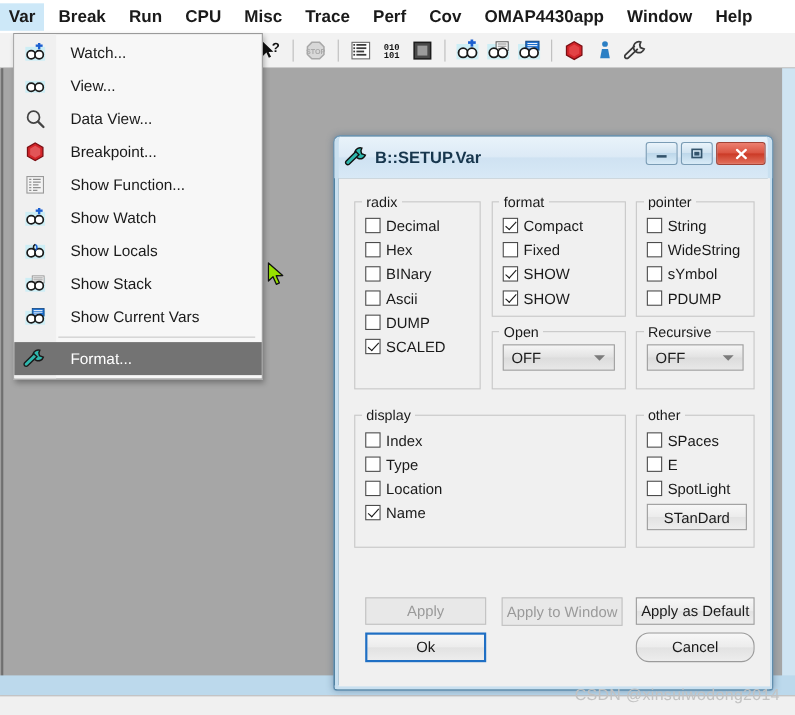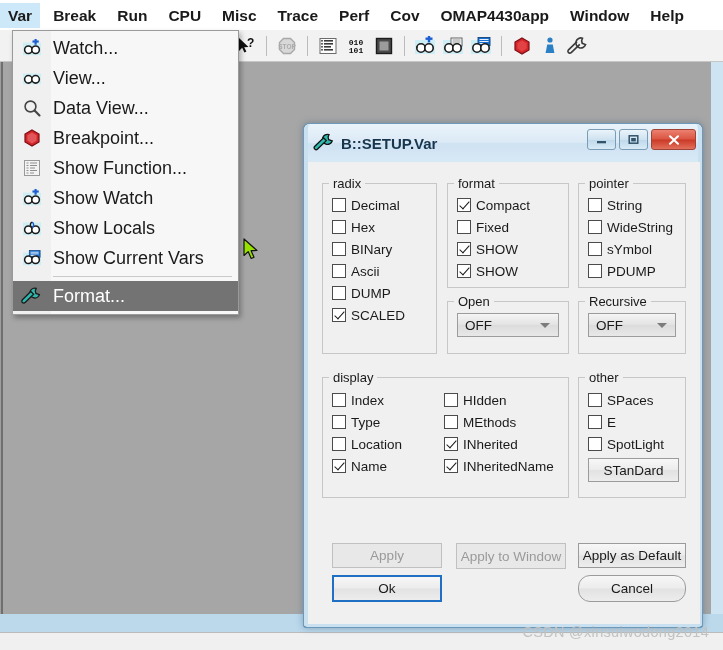--- a/index.html
+++ b/index.html
@@ -144,23 +144,23 @@
   }
   .menu-item.highlight .mi-label { color: #ffffff; }
   .mi-icon {
     width: 30px; height: 24px;
     display: flex;
     align-items: center;
     justify-content: center;
     flex: 0 0 30px;
   }
   .mi-label {
-    font-size: 18px;
+    font-size: 14px;
     color: #1a1a1a;
-    margin-left: 6px;
+    margin-left: 17px;
     white-space: nowrap;
   }
   .menu-sep {
     position: relative;
     z-index: 2;
     height: 1px;
     background: #c9c9c9;
     margin: 3px 6px 4px 40px;
   }
 
@@ -551,20 +551,32 @@
           <rect x="1" y="4" width="20" height="14" fill="#cdeef5"></rect>
           <circle cx="7" cy="12" r="4.2" fill="#fff" stroke="#1a1a1a" stroke-width="1.7"></circle>
           <circle cx="15" cy="12" r="4.2" fill="#fff" stroke="#1a1a1a" stroke-width="1.7"></circle>
           <path d="M11 3.5 a3.4 3.4 0 0 1 0 6" fill="none" stroke="#1b5fd0" stroke-width="1.6"></path>
           <path d="M11 3.5 a3.4 3.4 0 0 0 0 6" fill="none" stroke="#1a1a1a" stroke-width="1.6"></path>
         </svg>
       </span>
       <span class="mi-label">Show Locals</span>
     </div>
 
+    <div class="menu-item">
+      <span class="mi-icon">
+        <svg width="22" height="18" viewBox="0 0 22 20">
+          <rect x="1" y="4" width="20" height="14" fill="#cdeef5"></rect>
+          <rect x="8" y="2" width="12" height="7" fill="#f2f2f2" stroke="#8a8a8a" stroke-width="0.8"></rect>
+          <path d="M9.2 4 h9.4 M9.2 6 h9.4 M9.2 7.8 h6" stroke="#8a8a8a" stroke-width="0.8"></path>
+          <circle cx="7" cy="12" r="4.2" fill="#fff" stroke="#1a1a1a" stroke-width="1.7"></circle>
+          <circle cx="15" cy="12" r="4.2" fill="#fff" stroke="#1a1a1a" stroke-width="1.7"></circle>
+        </svg>
+      </span>
+      <span class="mi-label">Show Stack</span>
+    </div>
 
     <div class="menu-item">
       <span class="mi-icon">
         <svg width="22" height="18" viewBox="0 0 22 20">
           <rect x="1" y="4" width="20" height="14" fill="#cdeef5"></rect>
           <rect x="8" y="1.6" width="12" height="7.6" fill="#1b6fd0" stroke="#12467f" stroke-width="0.8"></rect>
           <path d="M9.4 3.6 h9 M9.4 5.4 h9 M9.4 7.2 h6" stroke="#ffffff" stroke-width="0.9"></path>
           <circle cx="7" cy="12" r="4.2" fill="#fff" stroke="#1a1a1a" stroke-width="1.7"></circle>
           <circle cx="15" cy="12" r="4.2" fill="#fff" stroke="#1a1a1a" stroke-width="1.7"></circle>
         </svg>
@@ -730,38 +742,20 @@
             </div>
             <div class="chk">
               <span class="box"></span>
               <span class="chk-label">Location</span>
             </div>
             <div class="chk">
               <span class="box checked"></span>
               <span class="chk-label">Name</span>
             </div>
           </div>
-          <div style="width:120px;">
-            <div class="chk">
-              <span class="box"></span>
-              <span class="chk-label">HIdden</span>
-            </div>
-            <div class="chk">
-              <span class="box"></span>
-              <span class="chk-label">MEthods</span>
-            </div>
-            <div class="chk">
-              <span class="box checked"></span>
-              <span class="chk-label">INherited</span>
-            </div>
-            <div class="chk">
-              <span class="box checked"></span>
-              <span class="chk-label">INheritedName</span>
-            </div>
-          </div>
         </div>
       </fieldset>
 
       <fieldset class="grp" style="left:270px; top:208px; width:108px; height:128px;">
         <legend>other</legend>
         <div style="padding:4px 0 0 9px;">
           <div class="chk">
             <span class="box"></span>
             <span class="chk-label">SPaces</span>
           </div>

